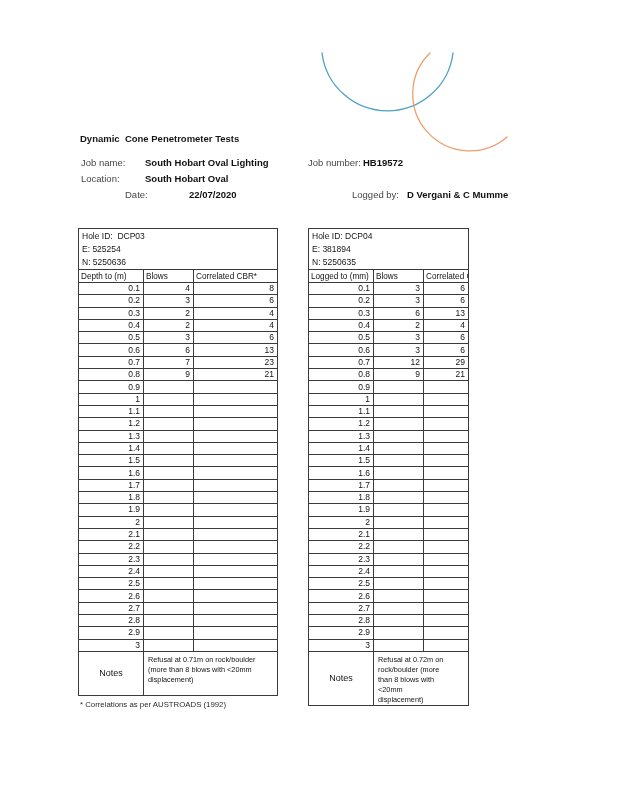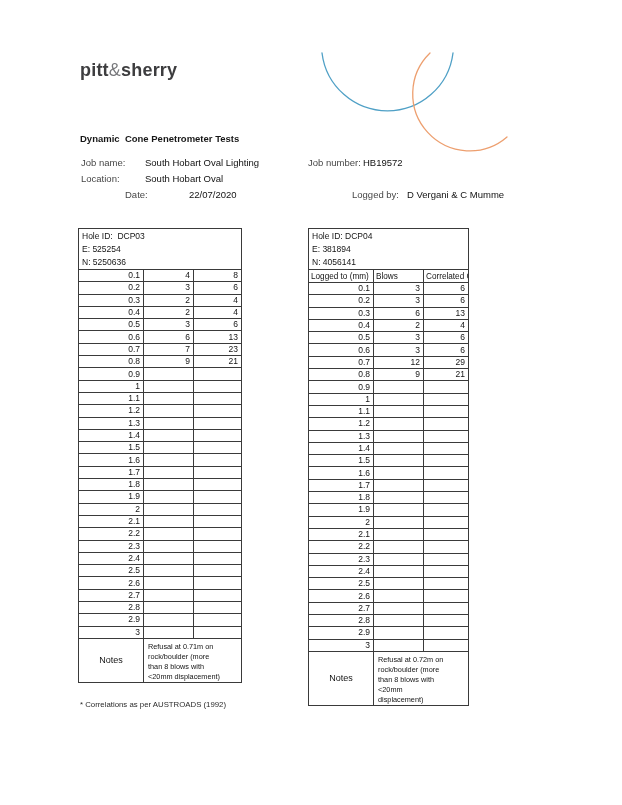--- a/index.html
+++ b/index.html
@@ -16,29 +16,29 @@
   
   .swoosh { position:absolute; left:295px; top:40px; }
 
   
   .doc-title { position:absolute; left:80px; top:133px; font-size:9.5px; font-weight:bold;
                color:#171717; white-space:pre; }
 
   
   .ji { position:absolute; font-size:9.5px; white-space:pre; }
   .ji-label { color:#474747; }
-  .ji-value { font-weight:normal; color:#111; }
+  .ji-value { font-weight:bold; color:#111; }
   .r1 { top:157px; } .r2 { top:173px; } .r3 { top:189px;padding-left:44px; }
   .c1l { left:81px; } .c1v { left:145px; } .c2l { left:308px; } .c2v { left:363px; }
 
   
   .dcp-table { position:absolute; top:228px; }
   .dcp-left  { left:78px; }
   .dcp-right { left:308px; }
-  .dcp-table table { border-collapse:collapse; table-layout:fixed; width:164px;
+  .dcp-table table { border-collapse:collapse; table-layout:fixed; width:200px;
                      border:1.5px solid #2e2e2e; font-size:8.5px; color:#141414; }
   .dcp-right table { width:161px; }
   .dcp-table td, .dcp-table th { border:1px solid #3a3a3a; overflow:hidden; }
   col.col-depth { width:65px; } col.col-blows { width:50px; }
 
   .info-cell { height:39px; vertical-align:top; padding:1px 0 0 3px; }
   .info-cell div { line-height:13px; white-space:pre; }
 
   .head-row th { height:12px; font-weight:normal; text-align:left; padding:0 0 0 2px;
                  font-size:8.2px; white-space:nowrap; }
@@ -51,21 +51,20 @@
                  padding:3px 20px 0 4px; }
 
   
   .footnote { position:absolute; left:80px; top:700px; font-size:7.8px; color:#2a2a2a; }
 </style>
 </head>
 <body>
 
 <div class="page">
 
-  <div class="logo"><span>pitt</span><span class="amp">&amp;</span><span>sherry</span></div>
 
   <svg class="swoosh" width="225" height="115" viewBox="0 0 225 115">
     <path d="M27,13 A66,66 0 0 0 158,13" fill="none" stroke-width="1.3" stroke-linecap="round" stroke="#4FA0C6"></path>
     <path d="M135,13 A57,57 0 0 0 212,97" fill="none" stroke-width="1.3" stroke-linecap="round" stroke="#ED9F6F"></path>
   </svg>
 
   <div class="doc-title">Dynamic  Cone Penetrometer Tests</div>
 
   <span class="ji ji-label r1 c1l">Job name:</span>
   <span class="ji ji-value r1 c1v">South Hobart Oval Lighting</span>
@@ -88,20 +87,25 @@
           <col class="col-cbr">
         </colgroup>
       <tbody>
         <tr>
           <td colspan="3" class="info-cell">
             <div>Hole ID:  DCP03</div>
             <div>E: 525254</div>
             <div>N: 5250636</div>
           </td>
         </tr>
+        <tr class="head-row">
+          <th>Depth to (m)</th>
+          <th>Blows</th>
+          <th>Correlated CBR*</th>
+        </tr>
       </tbody>
       <tbody class="data-body">
           <tr>
             <td>0.1</td>
             <td>4</td>
             <td>8</td>
           </tr>
           <tr>
             <td>0.2</td>
             <td>3</td>
@@ -262,21 +266,21 @@
       <colgroup>
           <col class="col-depth">
           <col class="col-blows">
           <col class="col-cbr">
         </colgroup>
       <tbody>
         <tr>
           <td colspan="3" class="info-cell">
             <div>Hole ID: DCP04</div>
             <div>E: 381894</div>
-            <div>N: 4056141</div>
+            <div>N: 5250635</div>
           </td>
         </tr>
         <tr class="head-row">
           <th>Logged to (mm)</th>
           <th>Blows</th>
           <th>Correlated CBR*</th>
         </tr>
       </tbody>
       <tbody class="data-body">
           <tr>

